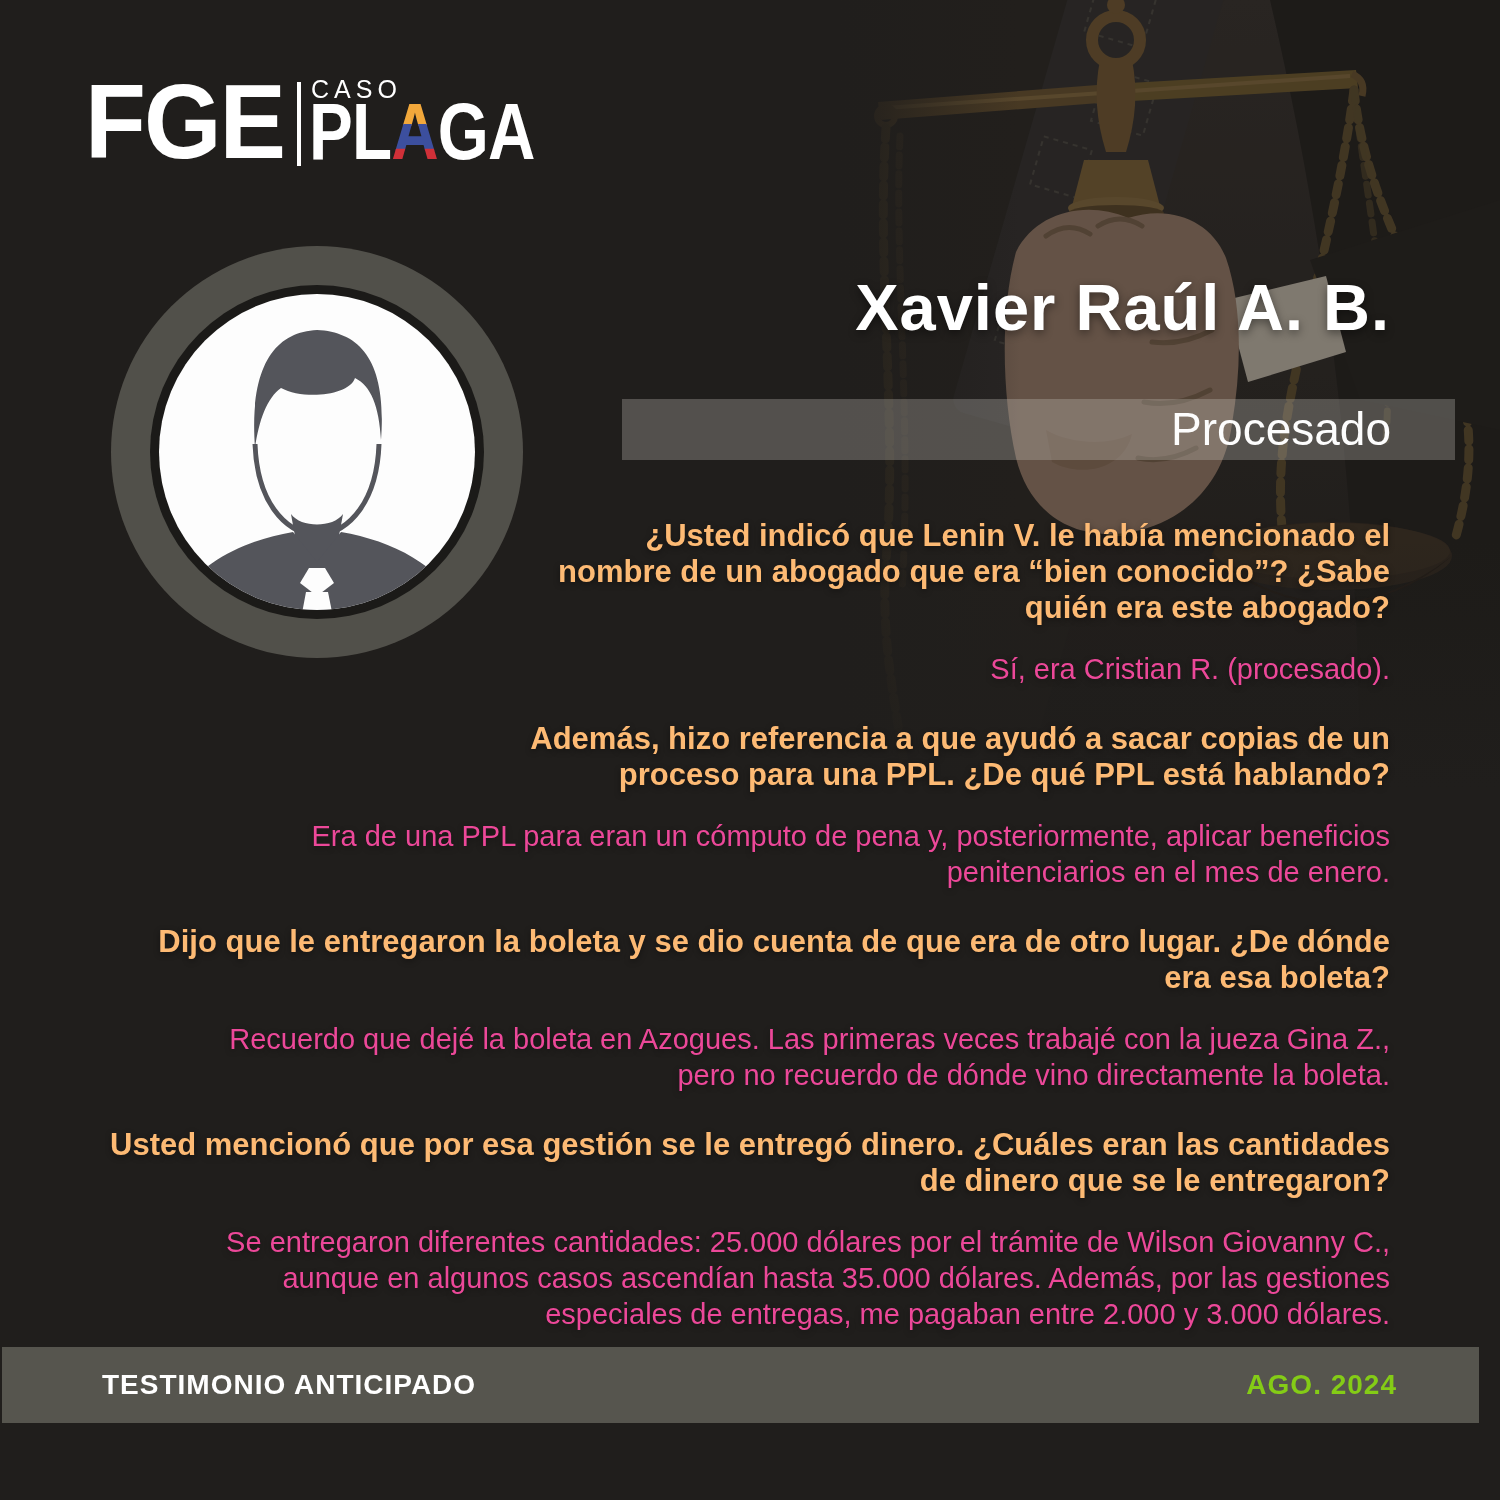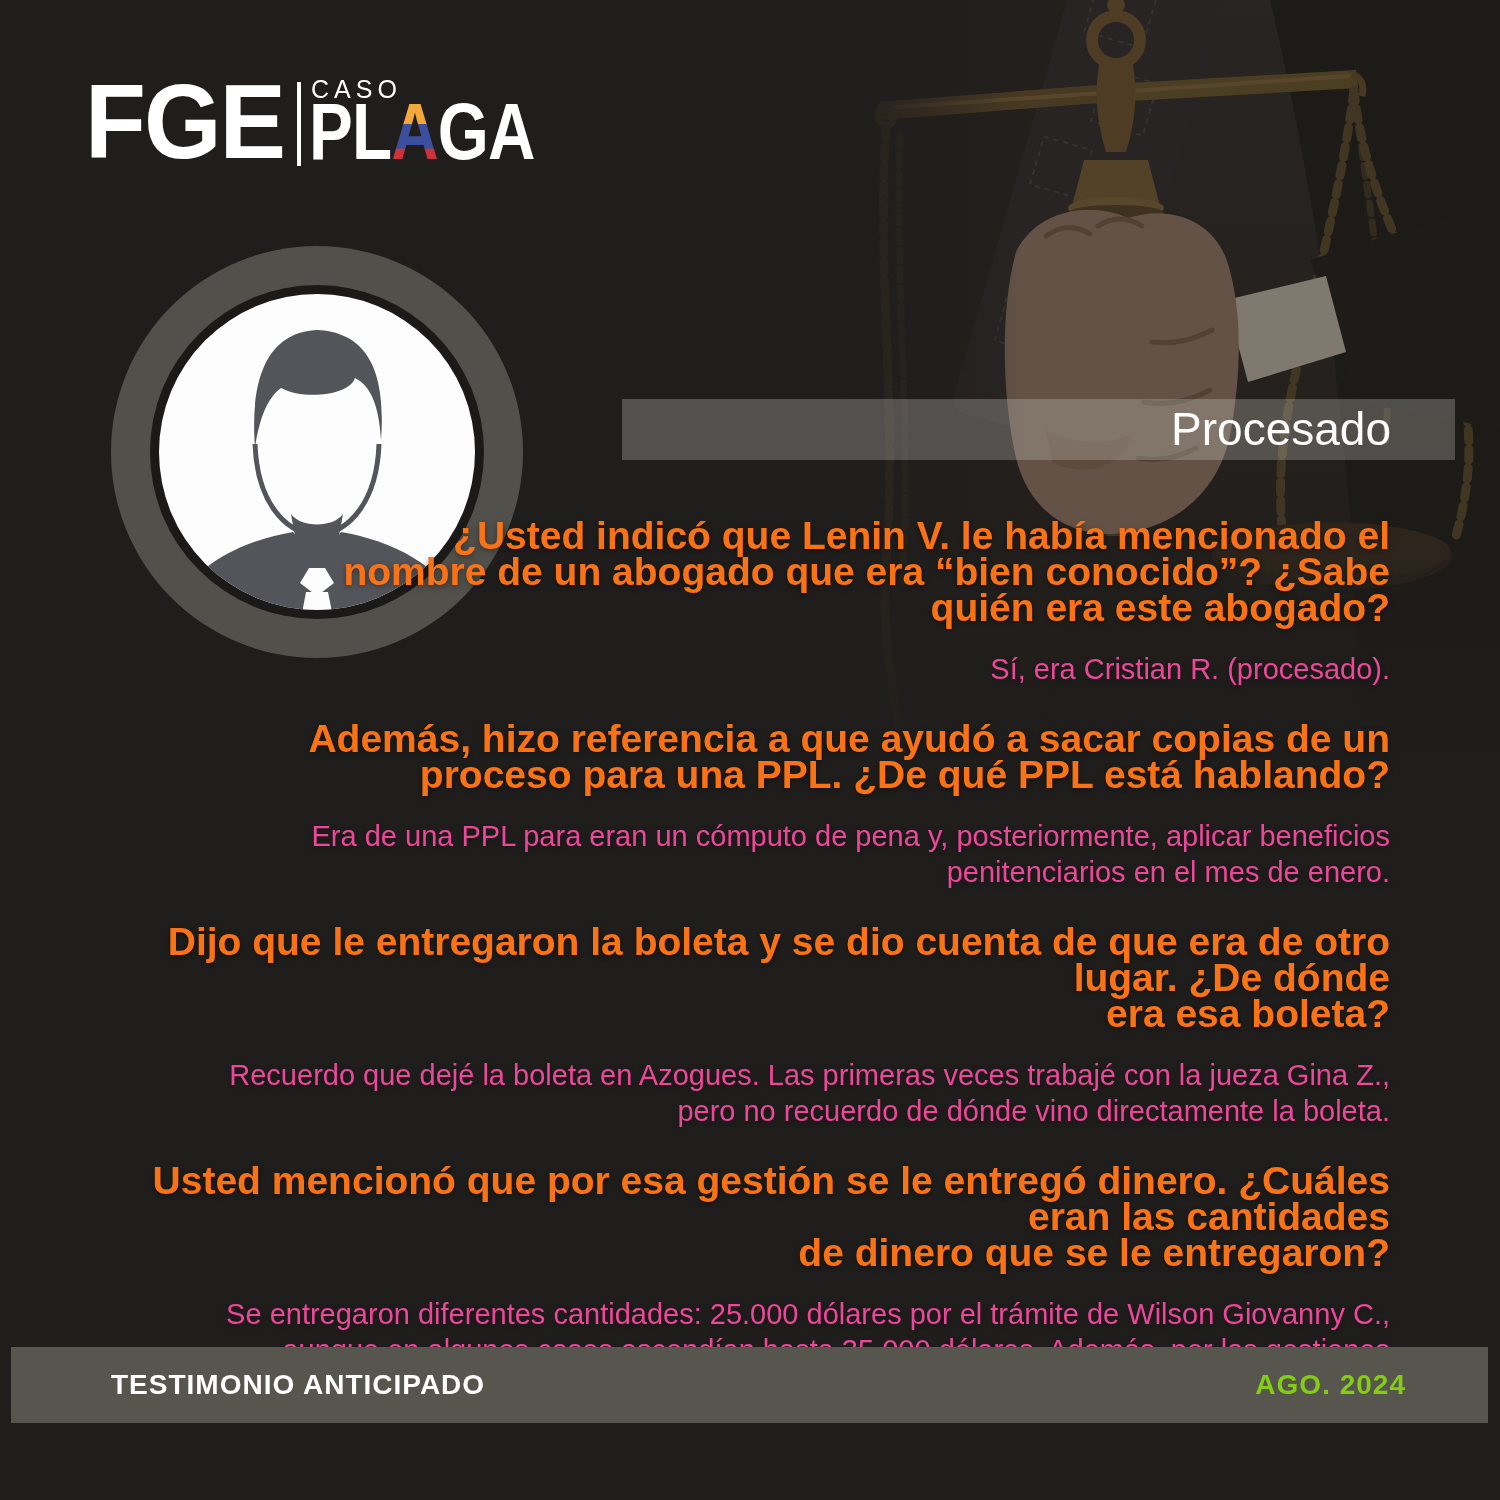--- a/index.html
+++ b/index.html
@@ -54,30 +54,30 @@
     position:absolute;top:399px;left:622px;right:45px;height:61px;z-index:2;
     background:rgba(203,200,192,0.30);
     text-align:center;
   }
   .status-text{
     position:absolute;right:64px;top:0;line-height:60px;font-size:46px;font-weight:400;color:#fdfdfd;
   }
   
   .qa{position:absolute;left:110px;right:110px;top:518px;z-index:3;text-align:right;}
   .qa .q{
-    font-weight:700;font-size:39px;line-height:36px;color:#f97316;margin:0 0 25px 0;
+    font-weight:700;font-size:31px;line-height:36px;color:#fdba74;margin:0 0 25px 0;
     white-space:pre-line;text-shadow:0 2px 6px rgba(0,0,0,.4);
   }
   .qa .a{
     font-weight:400;font-size:29px;line-height:36px;color:#ec4899;margin:0 0 34px 0;
     white-space:pre-line;text-shadow:0 2px 6px rgba(0,0,0,.35);
   }
   
   .footer{
-    position:absolute;left:11px;top:1347px;width:1477px;height:76px;z-index:3;
+    position:absolute;left:2px;top:1347px;width:1477px;height:76px;z-index:3;
     background:var(--footer-bar,#56554e);
     display:flex;align-items:center;justify-content:space-between;
     padding:0 82px 0 100px;
   }
   .footer .f-left{font-size:28px;font-weight:700;letter-spacing:1px;color:#fff;}
   .footer .f-right{font-size:28px;font-weight:700;letter-spacing:1px;color:#84cc16;}
 </style>
 </head>
 <body>
 
@@ -178,20 +178,21 @@
         <path d="M152 206 C154 262 180 294 214 298 C248 294 274 262 276 206" stroke="#54555b" stroke-width="5" fill="none"></path>
         <path d="M152 210 C146 128 172 94 214 92 C258 94 284 124 278 202 C276 168 268 148 252 140 C246 158 200 162 178 150 C164 160 156 182 152 210 Z" fill="#54555b"></path>
         <path d="M188 276 C192 300 196 310 190 318 L214 332 L238 318 C232 310 236 300 240 276 C230 290 198 290 188 276 Z" fill="#54555b"></path>
         <path d="M52 428 C58 346 120 306 190 294 L214 324 L238 294 C308 306 370 346 376 428 Z" fill="#54555b"></path>
         <polygon points="206,330 222,330 231,345 214,358 197,345" fill="#fdfdfd"></polygon>
         <polygon points="203,354 225,354 239,424 214,442 190,424" fill="#fdfdfd"></polygon>
       </g>
     </svg>
   </div>
 
+  <h1 class="name">Xavier Raúl A. B.</h1>
   <div class="status-bar">
     <span class="status-text">Procesado</span>
   </div>
 
   <main class="qa">
     <p class="q">¿Usted indicó que Lenin V. le había mencionado el
 nombre de un abogado que era “bien conocido”? ¿Sabe
 quién era este abogado?</p>
     <p class="a">Sí, era Cristian R. (procesado).</p>
     <p class="q">Además, hizo referencia a que ayudó a sacar copias de un

